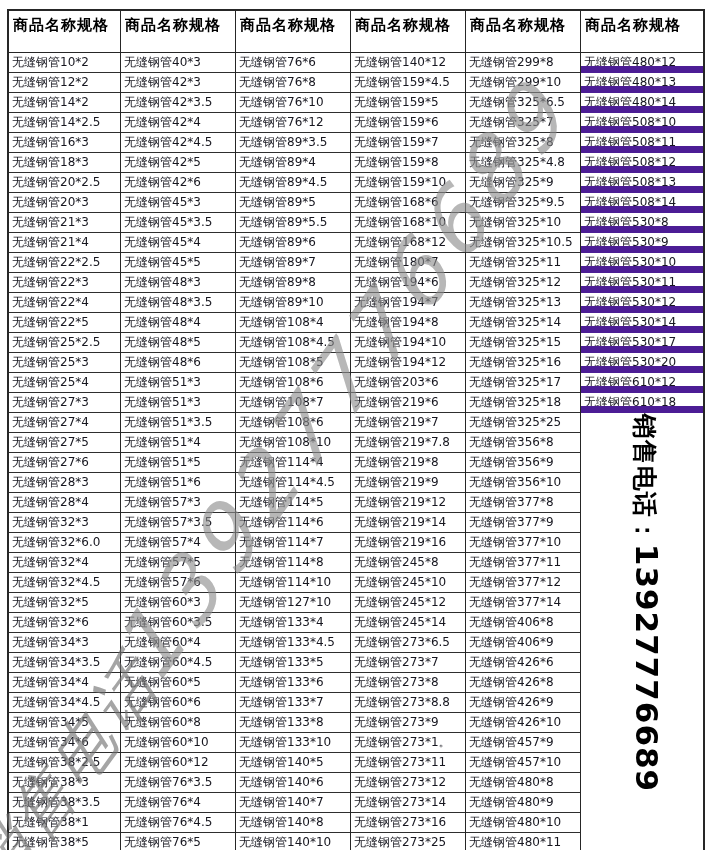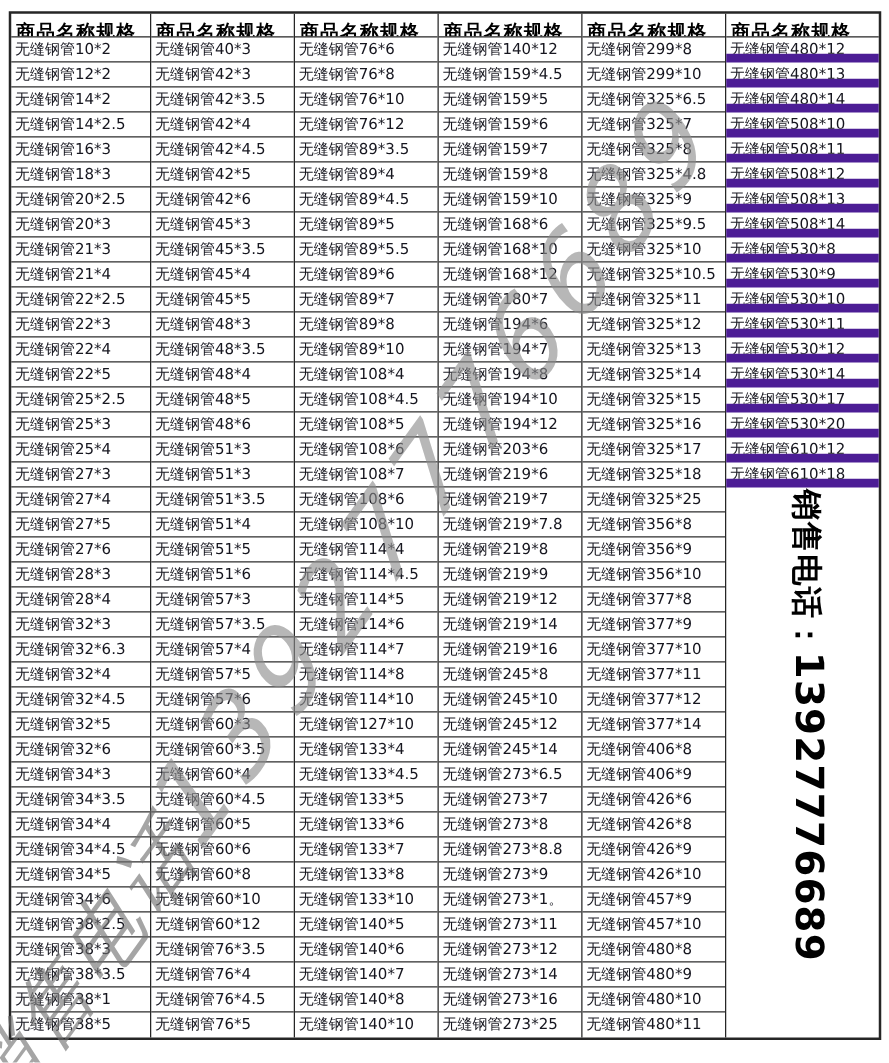--- a/index.html
+++ b/index.html
@@ -12,21 +12,21 @@
     position:absolute;left:7px;top:9px;
     display:flex;flex-direction:row;
     border:2px solid #262626;
     background:#ffffff;
   }
   .col{display:flex;flex-direction:column;}
   .col + .col{border-left:1px solid #262626;}
   .c0{width:111px;} .c1{width:114px;} .c2{width:114px;}
   .c3{width:114px;} .c4{width:114px;} .c5{width:122px;}
   .hdr{
-    box-sizing:border-box;height:19px;line-height:29px;
+    box-sizing:border-box;height:42px;line-height:29px;
     border-bottom:1px solid #262626;
     font-size:15px;font-weight:bold;color:#000000;
     padding-left:4px;white-space:nowrap;overflow:hidden;
     letter-spacing:1px;
   }
   .cell{
     box-sizing:border-box;height:20px;line-height:19px;
     border-bottom:1px solid #2e2e2e;
     font-size:12px;color:#16161f;
     padding-left:3px;white-space:nowrap;overflow:hidden;
@@ -81,21 +81,21 @@
       <div class="cell">无缝钢管25*2.5</div>
       <div class="cell">无缝钢管25*3</div>
       <div class="cell">无缝钢管25*4</div>
       <div class="cell">无缝钢管27*3</div>
       <div class="cell">无缝钢管27*4</div>
       <div class="cell">无缝钢管27*5</div>
       <div class="cell">无缝钢管27*6</div>
       <div class="cell">无缝钢管28*3</div>
       <div class="cell">无缝钢管28*4</div>
       <div class="cell">无缝钢管32*3</div>
-      <div class="cell">无缝钢管32*6.3</div>
+      <div class="cell">无缝钢管32*6.0</div>
       <div class="cell">无缝钢管32*4</div>
       <div class="cell">无缝钢管32*4.5</div>
       <div class="cell">无缝钢管32*5</div>
       <div class="cell">无缝钢管32*6</div>
       <div class="cell">无缝钢管34*3</div>
       <div class="cell">无缝钢管34*3.5</div>
       <div class="cell">无缝钢管34*4</div>
       <div class="cell">无缝钢管34*4.5</div>
       <div class="cell">无缝钢管34*5</div>
       <div class="cell">无缝钢管34*6</div>

